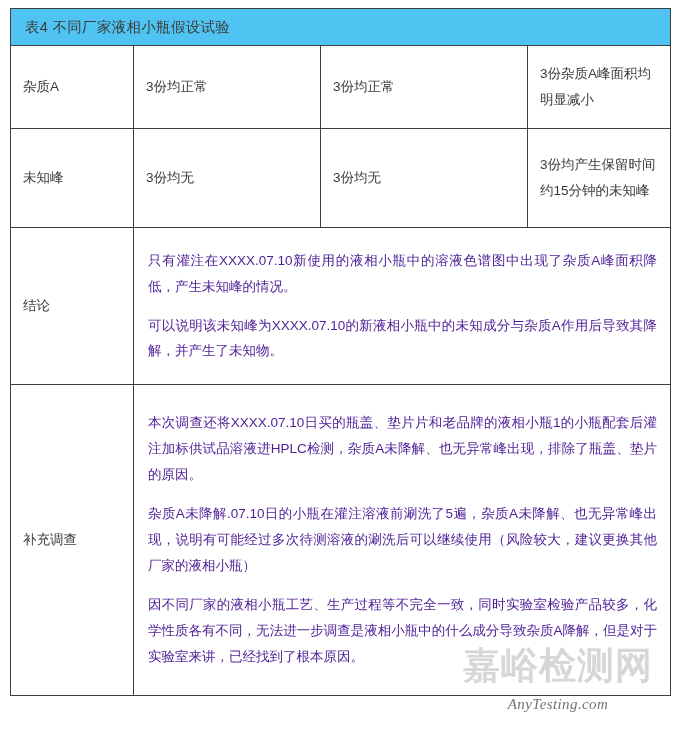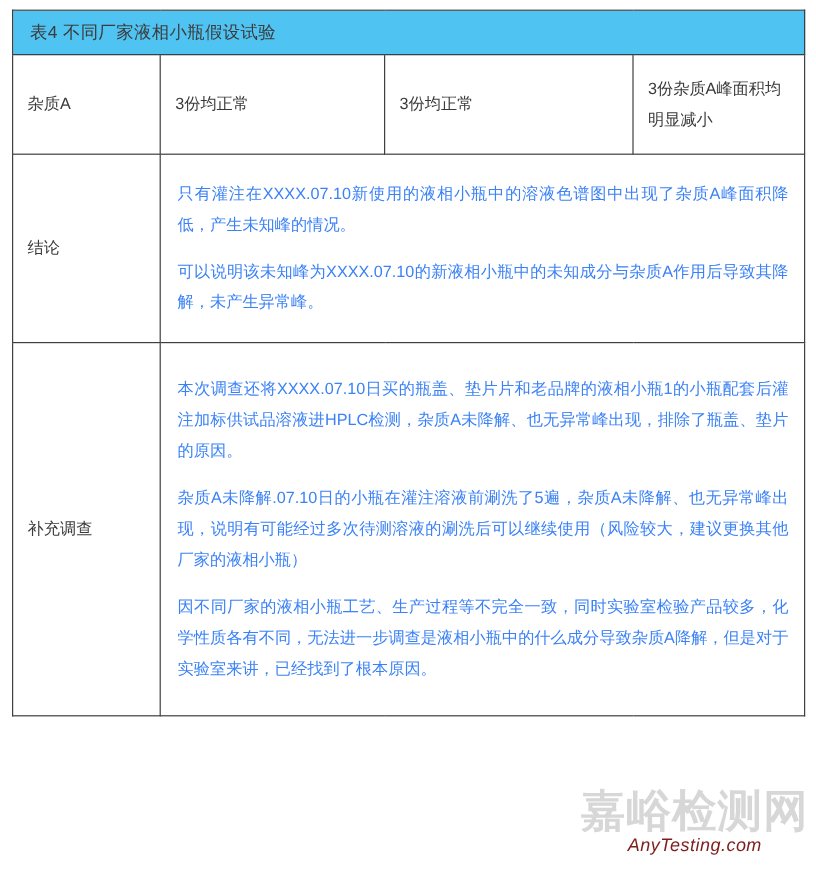--- a/index.html
+++ b/index.html
@@ -83,59 +83,59 @@
   .val-cell.narrow {
     line-height: 1.9;
   }
 
   .para {
     margin: 0 0 13px 0;
     font-size: 13.5px;
     line-height: 1.92;
     text-align: justify;
     text-justify: inter-ideograph;
-    color: #3b82f6;
+    color: #4c1d95;
   }
   .para:last-child { margin-bottom: 0; }
 
   .text-cell {
     padding: 15px 13px 15px 14px !important;
     vertical-align: middle;
   }
 
   .row-impurity td { height: 66px; }
   .row-unknown td { height: 82px; }
   .row-conclusion td { height: 126px; }
   .row-supplement td { height: 280px; }
 
   
   .watermark {
     position: absolute;
-    right: 3px;
+    right: 24px;
     bottom: 16px;
     width: 196px;
     text-align: center;
     pointer-events: none;
     user-select: none;
   }
   .wm-cn {
     font-size: 37px;
     font-weight: bold;
     color: #d7d7d7;
     letter-spacing: 1px;
     line-height: 1;
     font-family: "DejaVu Sans", "Liberation Sans", sans-serif;
   }
   .wm-en {
-    margin-top: 2px;
+    margin-top: 12px;
     font-size: 15px;
     font-style: italic;
-    color: #7f1d1d;
+    color: #737373;
     letter-spacing: 0.4px;
-    font-family: Liberation Sans, sans-serif;
+    font-family: Liberation Serif, serif;
   }
 </style>
 </head>
 <body>
 
 <div class="page">
 
   <div class="table-wrap">
     <table class="exp-table">
       <colgroup>
@@ -151,26 +151,32 @@
         </tr>
 
 
         <tr class="row-impurity">
           <td class="lbl-cell">杂质A</td>
           <td class="val-cell">3份均正常</td>
           <td class="val-cell">3份均正常</td>
           <td class="val-cell narrow">3份杂质A峰面积均明显减小</td>
         </tr>
 
+        <tr class="row-unknown">
+          <td class="lbl-cell">未知峰</td>
+          <td class="val-cell">3份均无</td>
+          <td class="val-cell">3份均无</td>
+          <td class="val-cell narrow">3份均产生保留时间约15分钟的未知峰</td>
+        </tr>
 
         <tr class="row-conclusion">
           <td class="lbl-cell">结论</td>
           <td class="text-cell" colspan="3">
             <p class="para">只有灌注在XXXX.07.10新使用的液相小瓶中的溶液色谱图中出现了杂质A峰面积降低，产生未知峰的情况。</p>
-            <p class="para">可以说明该未知峰为XXXX.07.10的新液相小瓶中的未知成分与杂质A作用后导致其降解，未产生异常峰。</p>
+            <p class="para">可以说明该未知峰为XXXX.07.10的新液相小瓶中的未知成分与杂质A作用后导致其降解，并产生了未知物。</p>
           </td>
         </tr>
 
         <tr class="row-supplement">
           <td class="lbl-cell">补充调查</td>
           <td class="text-cell" colspan="3">
             <p class="para">本次调查还将XXXX.07.10日买的瓶盖、垫片片和老品牌的液相小瓶1的小瓶配套后灌注加标供试品溶液进HPLC检测，杂质A未降解、也无异常峰出现，排除了瓶盖、垫片的原因。</p>
             <p class="para">杂质A未降解.07.10日的小瓶在灌注溶液前涮洗了5遍，杂质A未降解、也无异常峰出现，说明有可能经过多次待测溶液的涮洗后可以继续使用（风险较大，建议更换其他厂家的液相小瓶）</p>
             <p class="para">因不同厂家的液相小瓶工艺、生产过程等不完全一致，同时实验室检验产品较多，化学性质各有不同，无法进一步调查是液相小瓶中的什么成分导致杂质A降解，但是对于实验室来讲，已经找到了根本原因。</p>
           </td>

